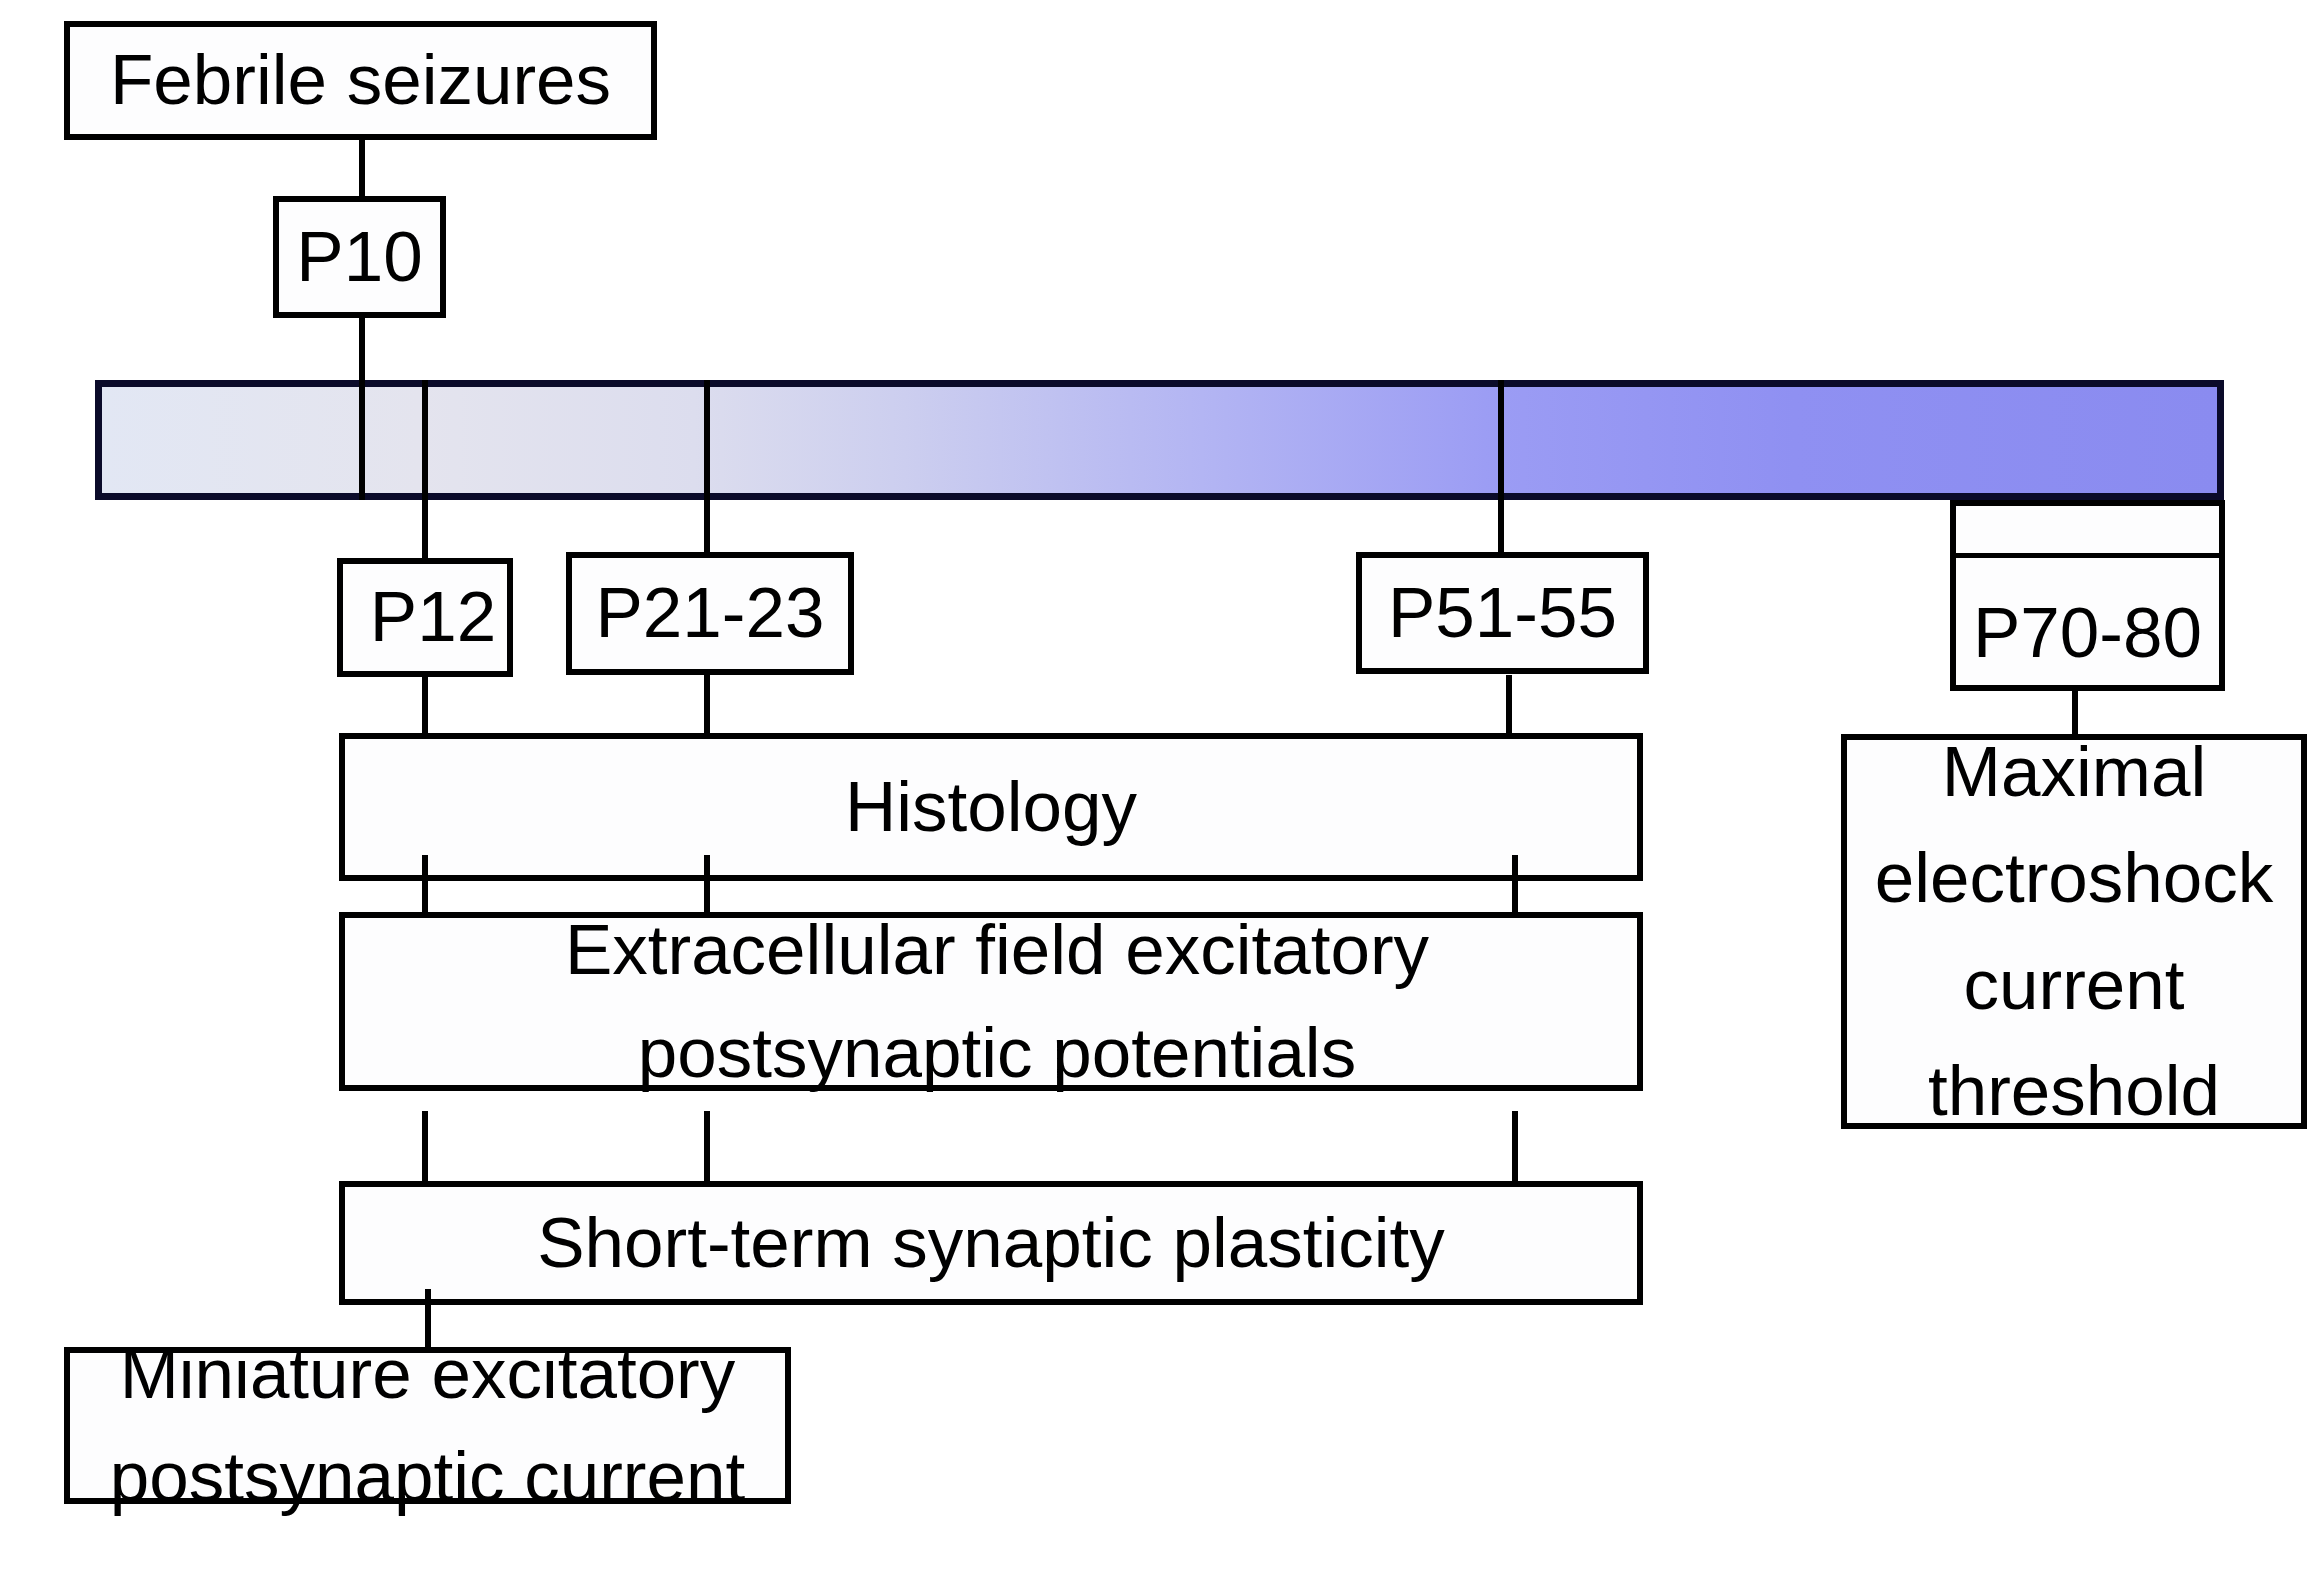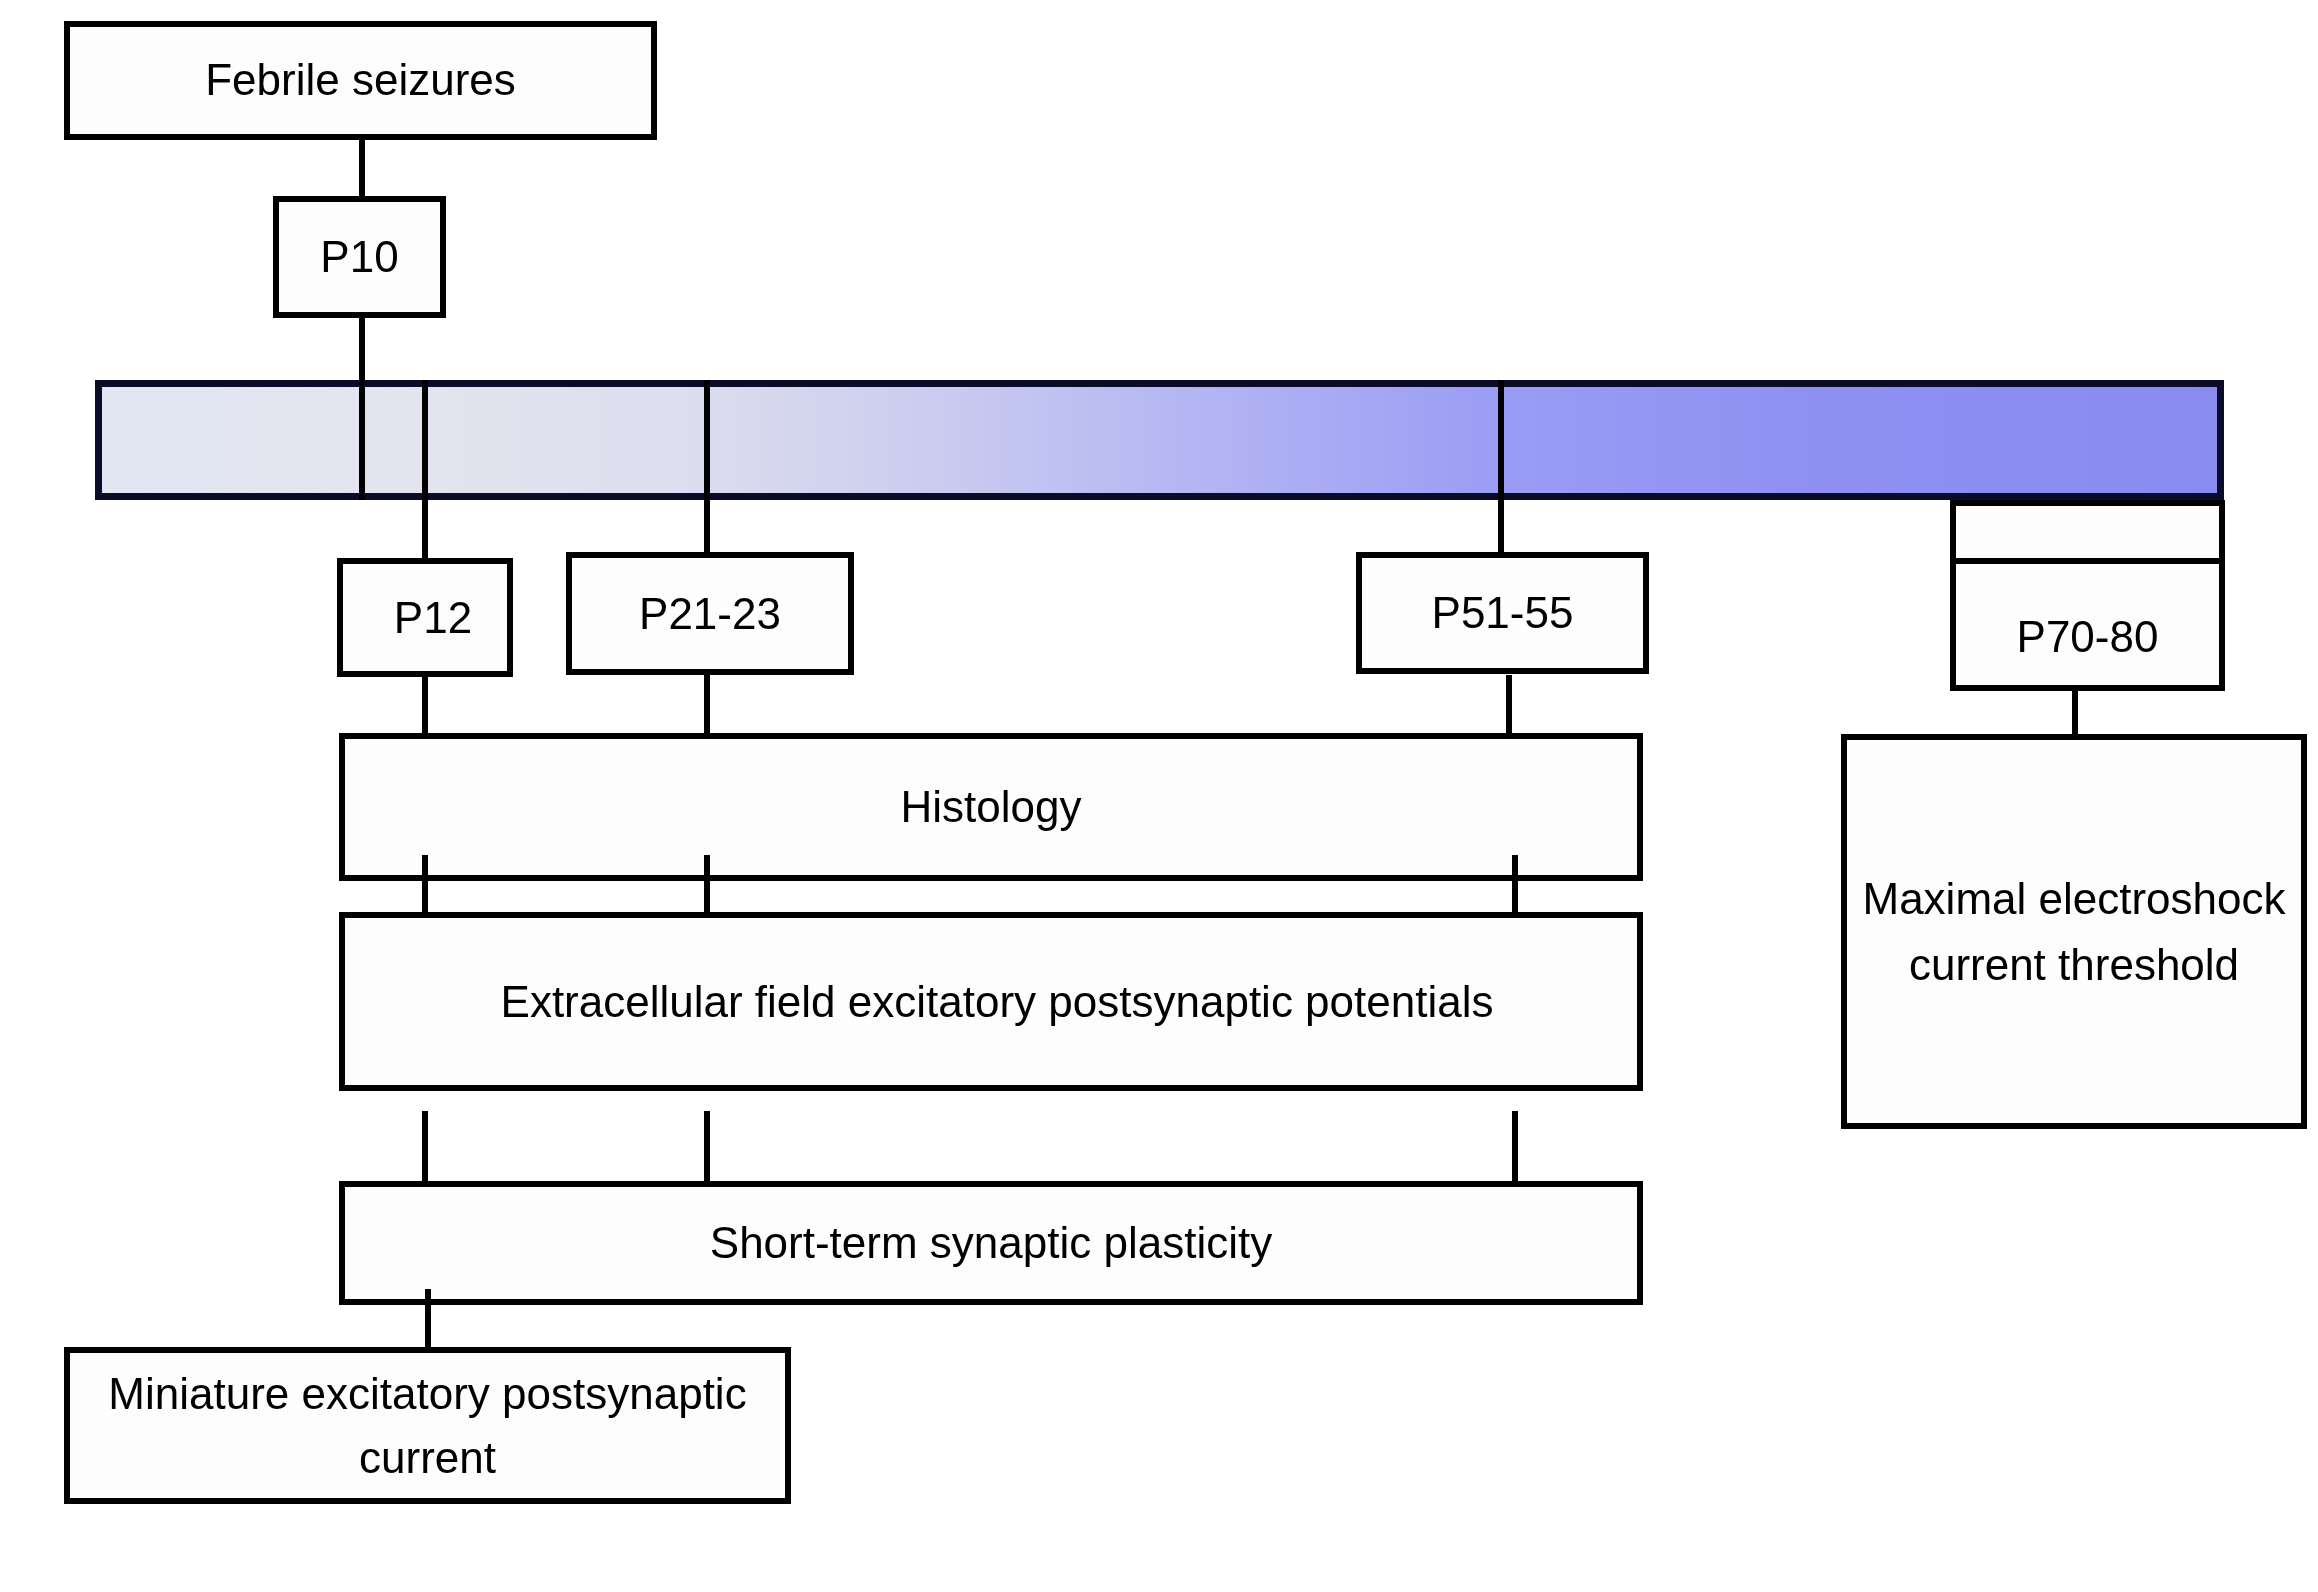--- a/index.html
+++ b/index.html
@@ -14,21 +14,21 @@
   }
   .box {
     position: absolute;
     box-sizing: border-box;
     border: 6.6px solid #000000;
     background: #fdfdfe;
     display: flex;
     align-items: center;
     justify-content: center;
     text-align: center;
-    font-size: 44px;
+    font-size: 71px;
     line-height: 1.45;
     padding: 0 10px;
   }
   .vline {
     position: absolute;
     width: 5.8px;
     background: #000000;
   }
   
   #timeline-bar {

